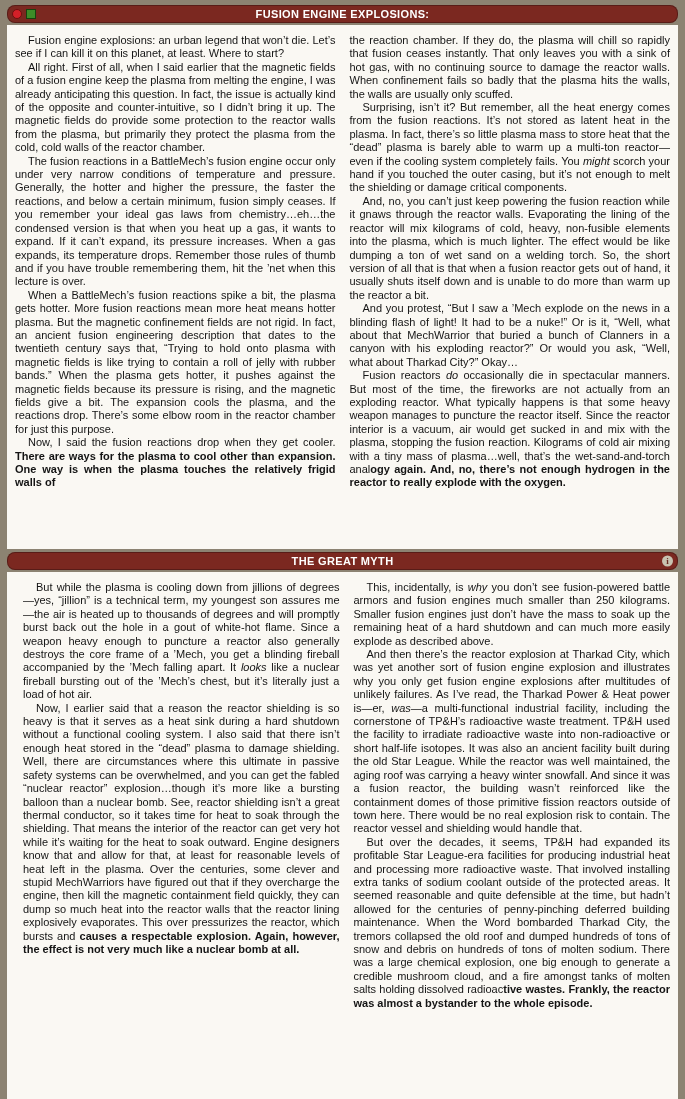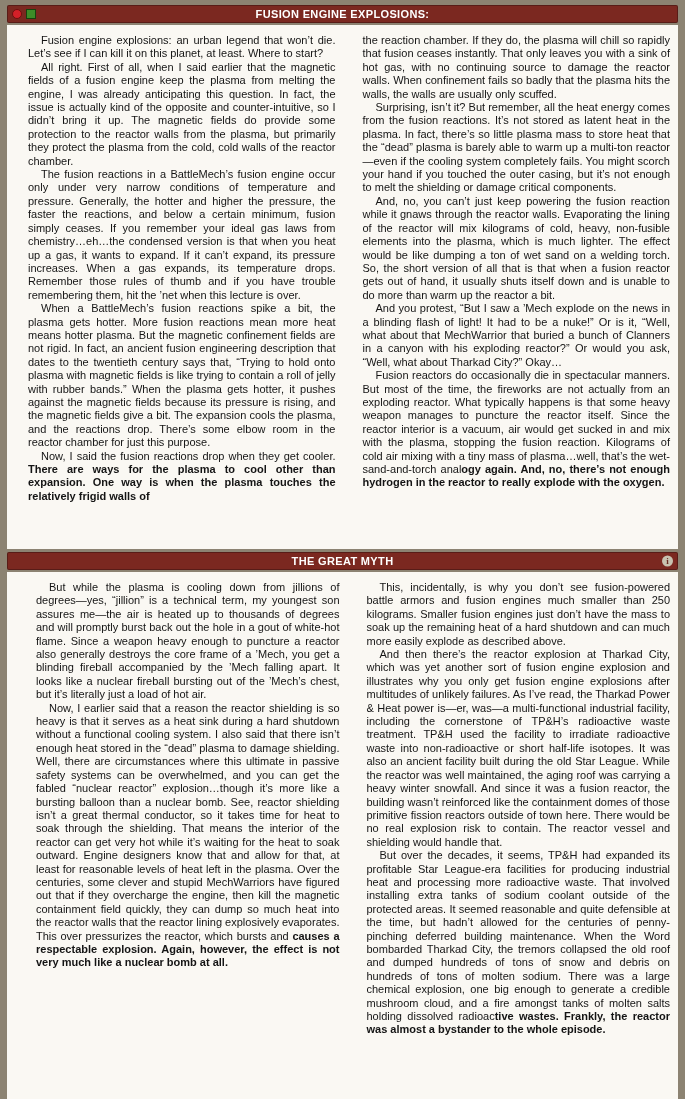--- a/index.html
+++ b/index.html
@@ -9,21 +9,21 @@
     box-sizing:border-box;
     padding:5px 7px 0;
     background:var(--page-bg, #8c8372);
     font-family:"Liberation Sans", sans-serif;
     overflow:hidden;
   }
   .bar {
     position:relative;
     height:18px;
     background:var(--bar-color, #7b2820);
-    border-radius:2px;
+    border-radius:8px;
     display:flex; align-items:center; justify-content:center;
     box-shadow: inset 0 0 0 1px rgba(0,0,0,0.28);
   }
   .bar-title {
     color:var(--bar-text, #ffffff);
     font-size:11px; font-weight:bold; letter-spacing:0.35px;
     text-transform:uppercase;
     line-height:18px;
   }
   .dot { position:absolute; top:50%; transform:translateY(-50%); width:10px; height:10px; box-sizing:border-box; }
@@ -45,26 +45,26 @@
     box-sizing:border-box;
   }
   .panel-1 { height:524px; }
   .panel-2 { height:600px;padding-left:16px; }
   .col {
     flex:1 1 0;
     min-width:0;
     text-align:justify;
     font-size:11px; line-height:13.4px;
     color:#141414;
-    hyphens:auto;margin-left:13px; -webkit-hyphens:auto;
+    hyphens:auto; -webkit-hyphens:auto;
   }
   .para { margin:0; text-indent:13px; }
   .para.no-indent { text-indent:0; }
   .seg-bold { font-weight:bold; }
-  .seg-italic { }
+  .seg-italic { font-style:italic; }
   .sliver {
     background:var(--panel-bg, #faf8f3);
     height:7px; margin-top:4px;
   }
 </style>
 </head>
 <body>
 
 <div class="bar">
   <span class="dot red"></span>

